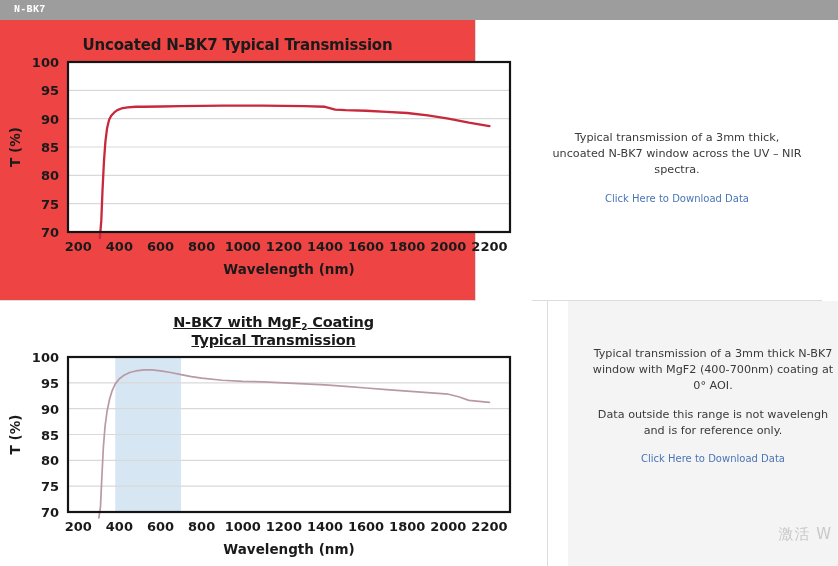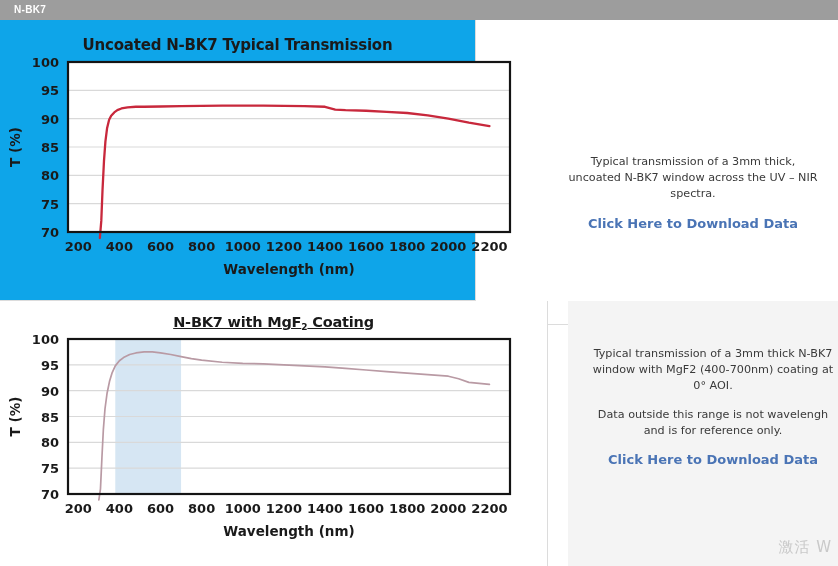--- a/index.html
+++ b/index.html
@@ -22,31 +22,32 @@
     background: #9d9d9d;
     display: flex; align-items: center;
   }
   .tab-item {
     color: #ffffff;
     font-size: 10px;
     font-weight: bold;
     letter-spacing: 0.3px;
     padding: 0 10px 0 14px;
     line-height: 20px;
+    font-family: Liberation Mono, monospace;
   }
 
   
   .grid {
     position: absolute; left: 0; top: 20px;
     width: 838px; height: 546px;
   }
   .cell { position: absolute; }
 
-  .cell-chart1 { left: 0;   top: 0;   width: 476px; height: 281px; background:#0ea5e9; border-right:1px solid #dcdcdc; border-bottom:1px solid #dcdcdc; }
-  .cell-text1  { left: 548px; top: 0; width: 290px; height: 281px; background:#fff; border-bottom:1px solid #dcdcdc;margin-top:24px; }
+  .cell-chart1 { left: 0;   top: 0;   width: 476px; height: 281px; background:#ef4444; border-right:1px solid #dcdcdc; border-bottom:1px solid #dcdcdc; }
+  .cell-text1  { left: 532px; top: 0; width: 290px; height: 281px; background:#fff; border-bottom:1px solid #dcdcdc; }
   .cell-chart2 { left: 0;   top: 281px; width: 548px; height: 265px; background:#fff; border-right:1px solid #dcdcdc; }
   .cell-text2  { left: 568px; top: 281px; width: 290px; height: 265px; background:#f4f4f4; }
 
   
   .chart-title {
     text-align: center;
     font-family: "DejaVu Sans", sans-serif;
     font-weight: bold;
     color: #1a1a1a;
     font-size: 15px;
@@ -67,33 +68,32 @@
     font-family: "DejaVu Sans", sans-serif;
     color: #3a3a3a;
     font-size: 11.2px;
     line-height: 1.45;
   }
   .panel-inner p { margin-bottom: 12px; }
   .panel-inner p:last-child { margin-bottom: 0; }
   .dl-link {
     color: #4a74b5;
     text-decoration: none;
-    font-size: 13px;
+    font-size: 10px;
     cursor: pointer;
-    font-weight: bold;
   }
   .spec-line sub { font-size: 8px; vertical-align: baseline; position: relative; top: 2px; }
 
   .panel1-body { position: absolute; left: 0; top: 110px; width: 290px; }
   .panel2-body { position: absolute; left: 0; top: 45px; width: 290px; }
 
   
   .watermark {
     position: absolute;
-    right: 6px; bottom: 9px;
+    right: 6px; bottom: 22px;
     color: #c9c9c9;
     font-size: 15px;
     font-family: "DejaVu Sans", sans-serif;
     letter-spacing: 1px;
     user-select: none;
   }
 </style>
 </head>
 <body>
 
@@ -146,20 +146,21 @@
         <div class="panel-inner">
           <p>Typical transmission of a 3mm thick, uncoated N-BK7 window across the UV – NIR spectra.</p>
           <p><a class="dl-link" href="#">Click Here to Download Data</a></p>
         </div>
       </div>
     </div>
 
     <div class="cell cell-chart2">
       <div class="chart-title t2">
         <span>N-BK7 with MgF<sub>2</sub> Coating</span><br>
+        <span>Typical Transmission</span>
       </div>
       <div class="plot-wrap">
         <svg id="svg-chart-1" class="plot-svg" width="548" height="215" viewBox="0 0 548 215">
             <rect x="68" y="8" width="442" height="155" fill="#ffffff"></rect>
             <rect x="115.28372093023256" y="8" width="65.78604651162789" height="155" fill="#d6e6f3"></rect>
             <line x1="68" y1="137.16666666666669" x2="510" y2="137.16666666666669" stroke="#d9d9d9" stroke-width="1.2"></line>
             <line x1="68" y1="111.33333333333333" x2="510" y2="111.33333333333333" stroke="#d9d9d9" stroke-width="1.2"></line>
             <line x1="68" y1="85.5" x2="510" y2="85.5" stroke="#d9d9d9" stroke-width="1.2"></line>
             <line x1="68" y1="59.666666666666664" x2="510" y2="59.666666666666664" stroke="#d9d9d9" stroke-width="1.2"></line>
             <line x1="68" y1="33.83333333333333" x2="510" y2="33.83333333333333" stroke="#d9d9d9" stroke-width="1.2"></line>

